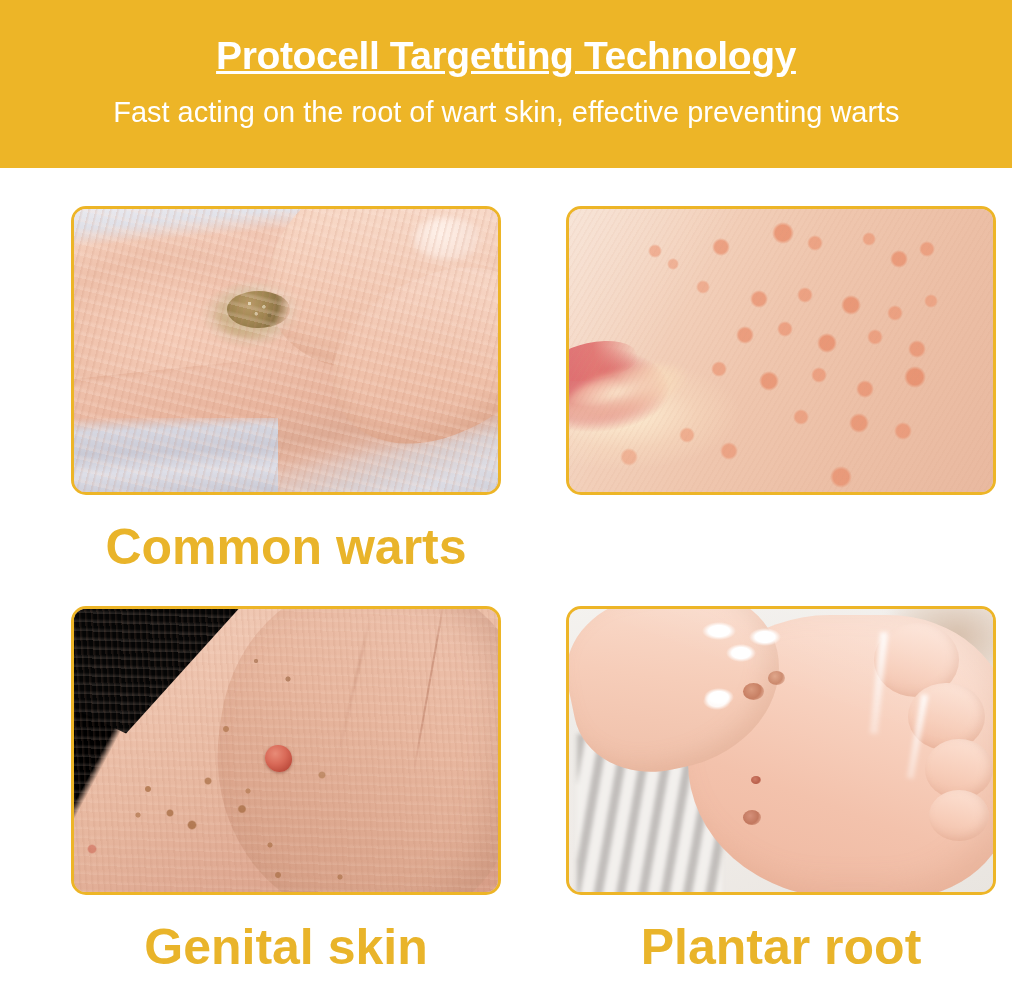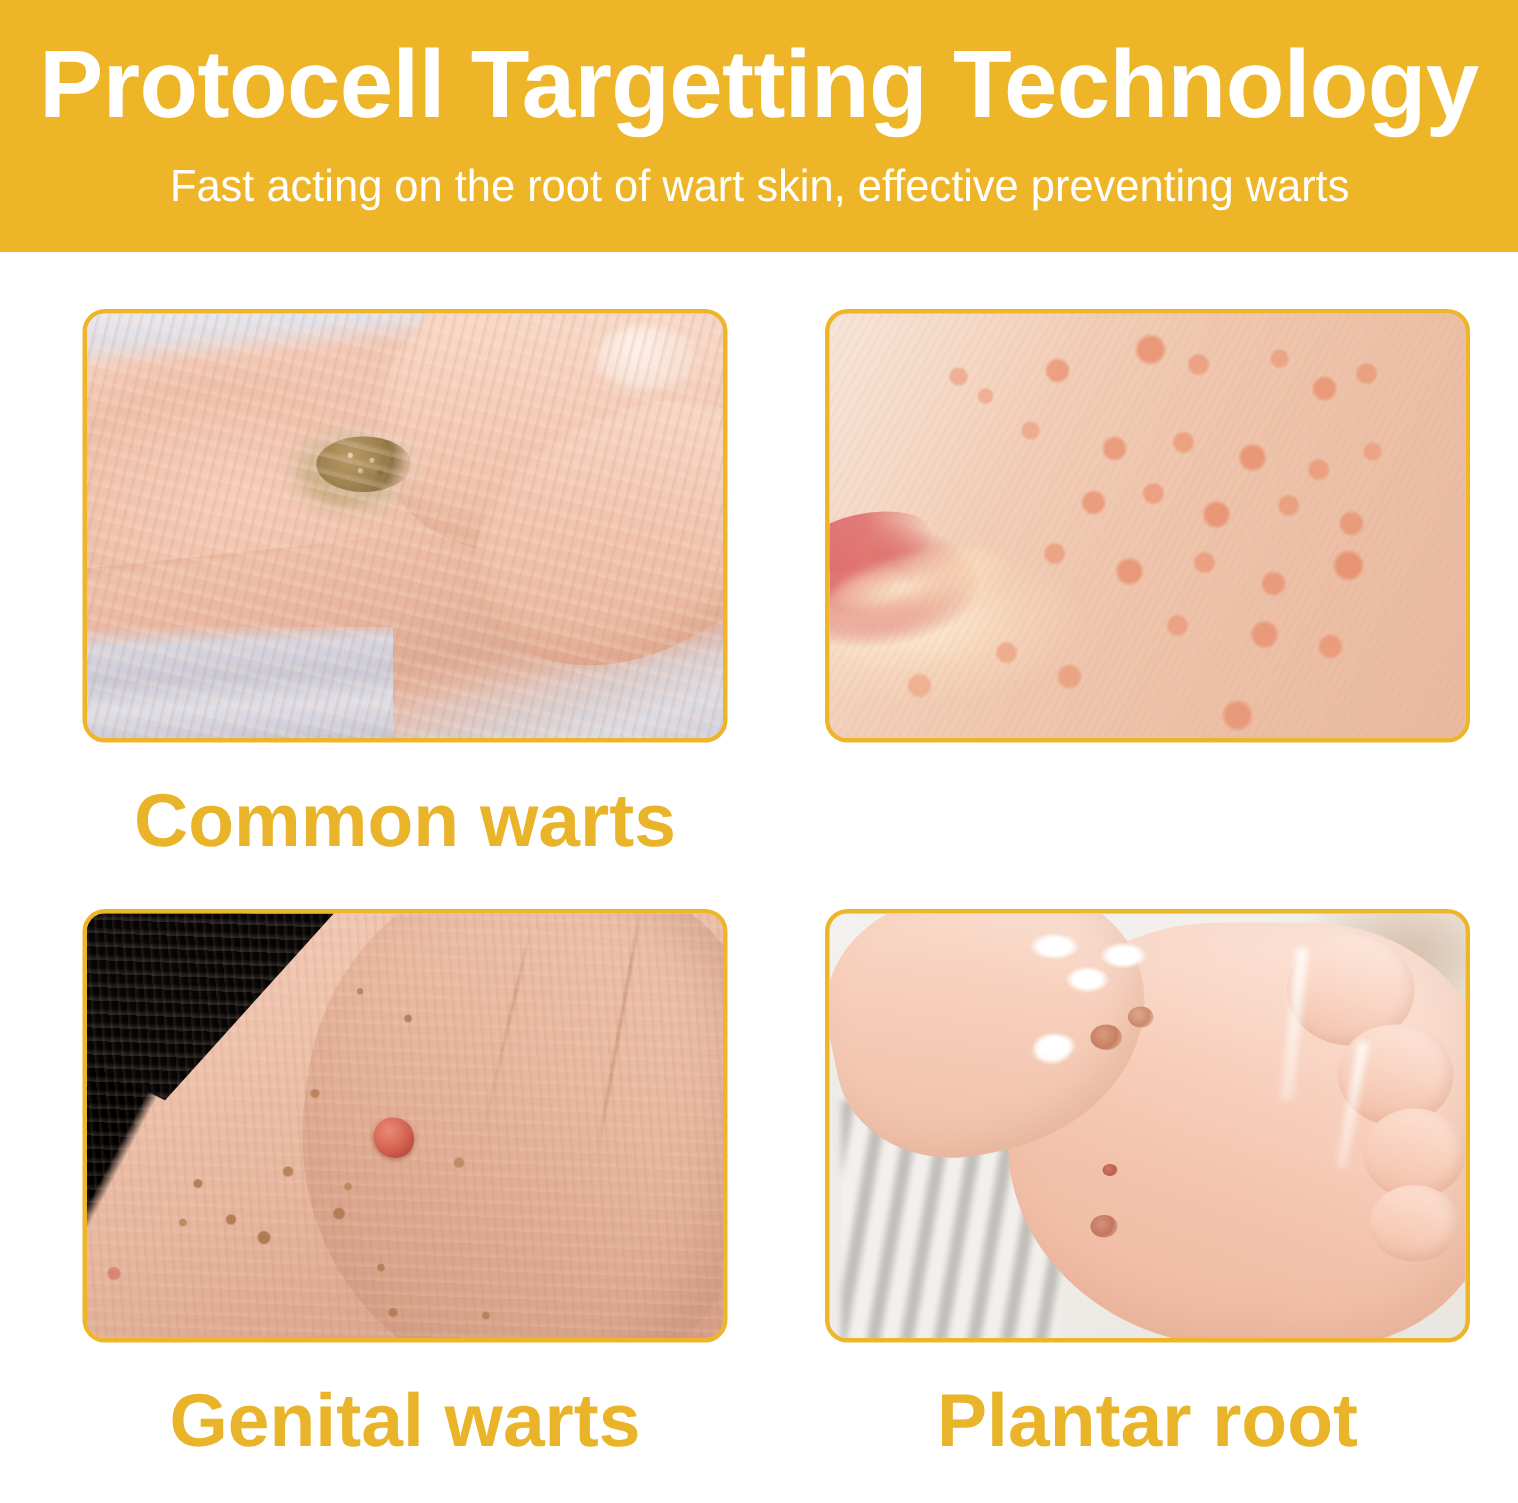--- a/index.html
+++ b/index.html
@@ -27,43 +27,44 @@
     width:1012px;
     height:168px;
     background:#EDB527;
     display:flex;
     flex-direction:column;
     align-items:center;
     justify-content:center;
   }
   .header-title {
     color:#ffffff;
-    font-size:64px;
+    font-size:39px;
     font-weight:bold;
     letter-spacing:-0.4px;
     line-height:1.05;
     white-space:nowrap;
     text-align:center;
     margin-top:-4px;
+    text-decoration:underline;
   }
   .header-subtitle {
     color:#ffffff;
     font-size:30px;
     font-weight:normal;
     line-height:1.1;
     white-space:nowrap;
     text-align:center;
     margin-top:18px;
     transform:scaleX(0.965);
   }
 
   
   .grid {
     position:absolute;
-    left:0;
+    left:16px;
     top:168px;
     width:828px;
     height:834px;
   }
 
   .cell {
     position:absolute;
     width:496px;
     height:400px;
   }
@@ -433,21 +434,21 @@
         <div class="card-photo p3">
           <div class="neck"></div>
           <div class="dark"></div>
           <div class="crease"></div>
           <div class="crease2"></div>
           <div class="texture"></div>
           <div class="moles"></div>
           <div class="wart-main"></div>
         </div>
       </div>
-      <div class="card-label">Genital warts</div>
+      <div class="card-label">Genital skin</div>
     </div>
 
     <div class="cell r1 c1">
       <div class="card">
         <div class="card-photo p4">
           <div class="hair"></div>
           <div class="stripes"></div>
           <div class="foot"></div>
           <div class="toe1"></div>
           <div class="toe2"></div>

